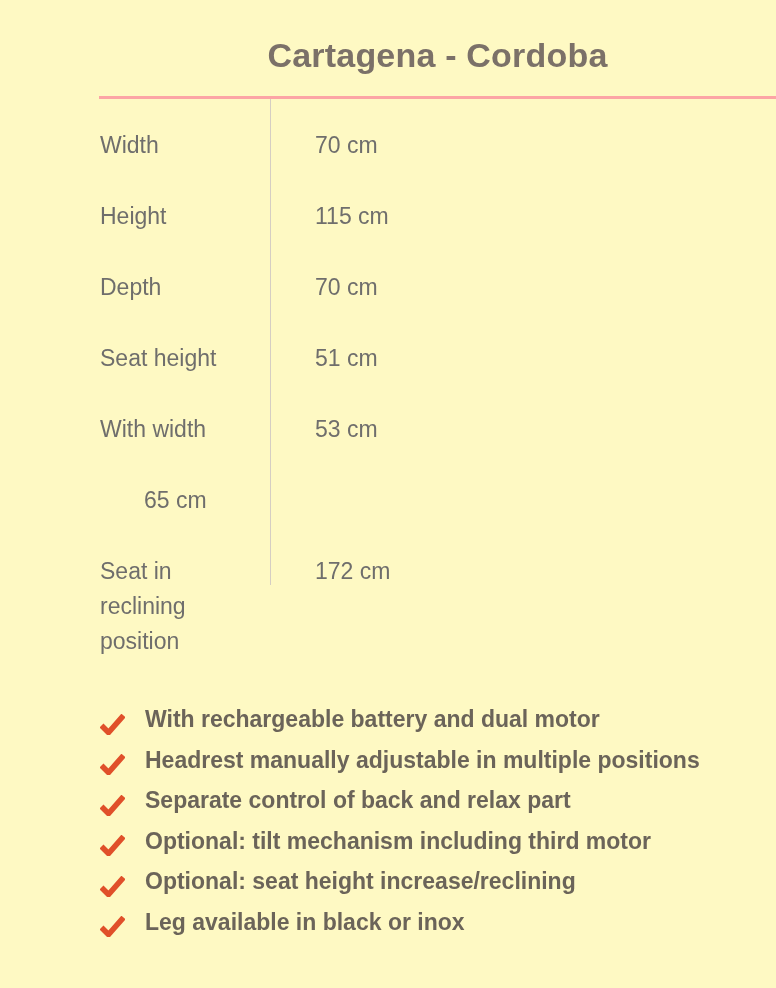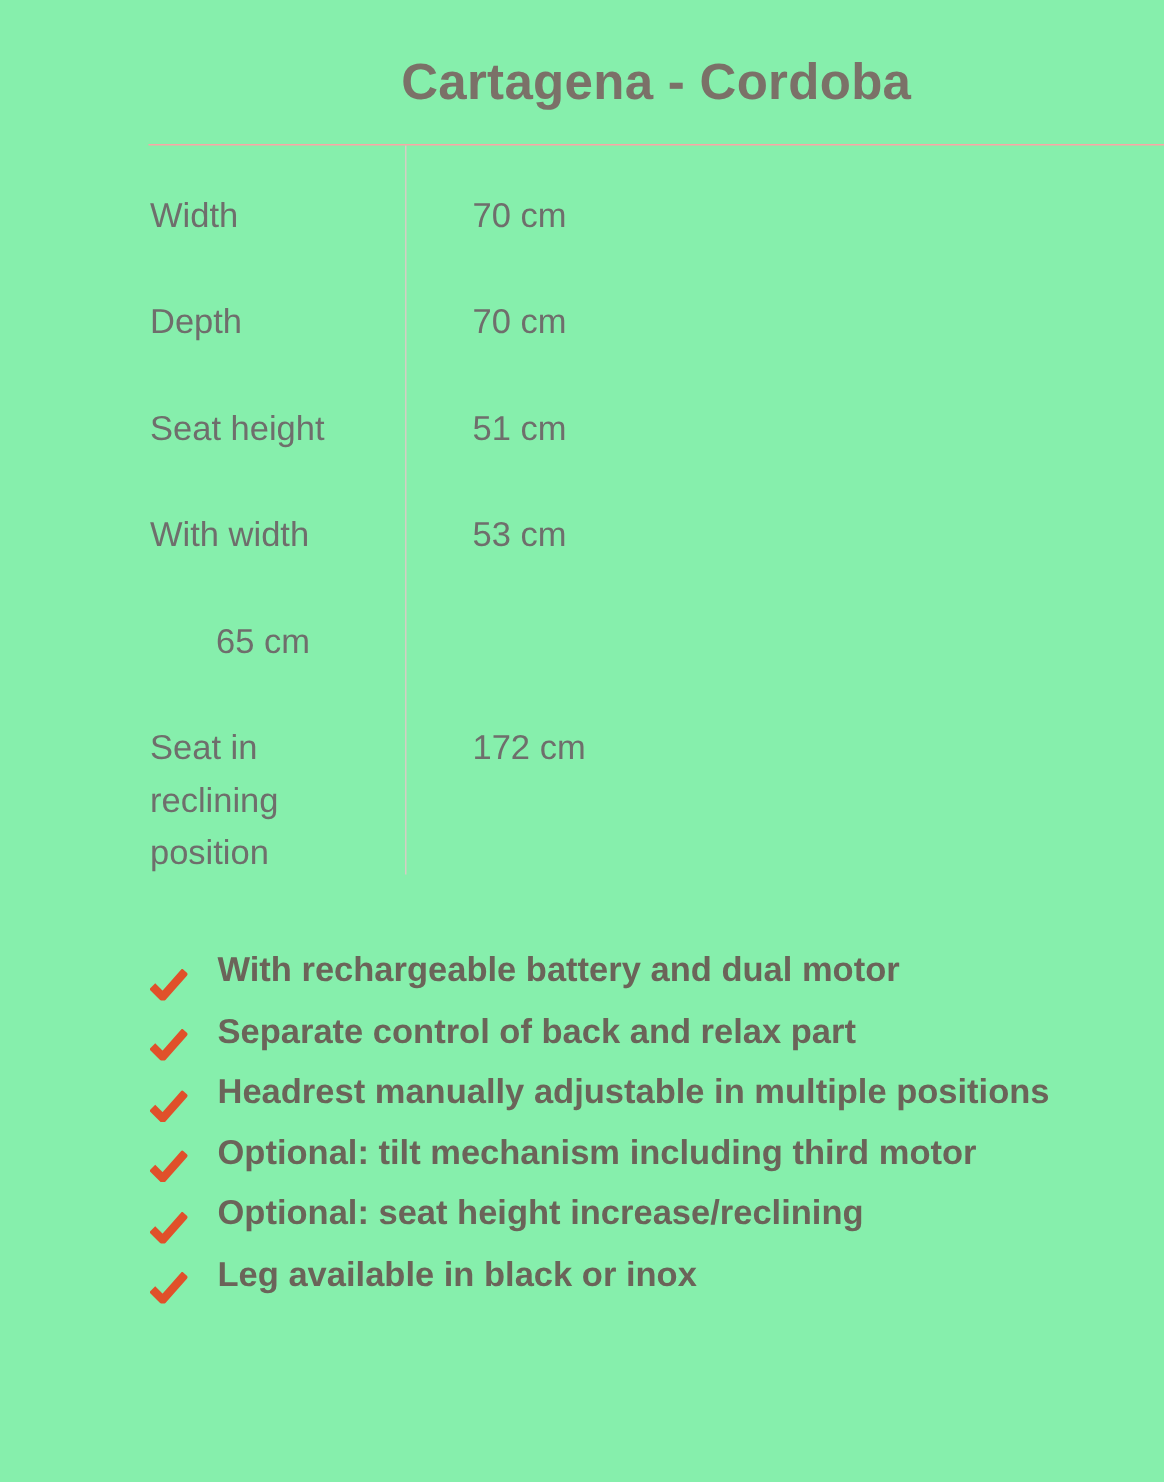--- a/index.html
+++ b/index.html
@@ -5,39 +5,39 @@
   html, body {
     margin: 0;
     padding: 0;
     background: #ffffff;
     font-family: "Liberation Sans", sans-serif;
   }
   .page {
     position: relative;
     width: 776px;
     height: 988px;
-    background: #86efac;
+    background: #fef9c3;
     overflow: hidden;
   }
   .container {
     margin-left: 99px;
     padding-top: 35px;
   }
   .title {
     margin: 0 0 20px 0;
     text-align: center;
     font-size: 34px;
     line-height: 41px;
     font-weight: bold;
     color: #7b7168;
     letter-spacing: 0.2px;
   }
   .spec-table {
     position: relative;
-    border-top: 1px solid #fca5a5;
+    border-top: 3px solid #fca5a5;
   }
   .v-divider {
     position: absolute;
     left: 171px;
     top: 0;
     width: 1px;
     height: 486px;
     background: #d5cec3;
   }
   .spec-row {
@@ -59,21 +59,21 @@
   .spec-value {
     padding-left: 45px;
   }
   .features {
     list-style: none;
     margin: 22px 0 0 0;
     padding: 0;
   }
   .feature-item {
     display: flex;
-    align-items: flex-end;
+    align-items: center;
     font-size: 23px;
     line-height: 40.5px;
     font-weight: bold;
     color: #6b6459;
   }
   .check-wrap {
     flex: 0 0 26px;
     width: 26px;
     margin-left: 1px;
     margin-right: 19px;
@@ -95,20 +95,24 @@
     <h1 class="title">Cartagena - Cordoba</h1>
 
     <div class="spec-table">
       <div class="v-divider"></div>
       <div id="spec-rows">
   <div class="spec-row">
     <div class="spec-label">Width</div>
     <div class="spec-value">70 cm</div>
   </div>
 
+  <div class="spec-row">
+    <div class="spec-label">Height</div>
+    <div class="spec-value">115 cm</div>
+  </div>
 
   <div class="spec-row">
     <div class="spec-label">Depth</div>
     <div class="spec-value">70 cm</div>
   </div>
 
   <div class="spec-row">
     <div class="spec-label">Seat height</div>
     <div class="spec-value">51 cm</div>
   </div>
@@ -138,30 +142,30 @@
     </span>
     <span class="feature-text">With rechargeable battery and dual motor</span>
   </li>
 
   <li class="feature-item">
     <span class="check-wrap">
       <svg width="25" height="21" viewBox="0 0 25 21" aria-hidden="true">
         <path d="M1.5 11.5 L8.5 18.5 L23.5 1.5" fill="none" stroke="#e0502a" stroke-width="5.6" stroke-linecap="butt" stroke-linejoin="miter"></path>
       </svg>
     </span>
-    <span class="feature-text">Separate control of back and relax part</span>
+    <span class="feature-text">Headrest manually adjustable in multiple positions</span>
   </li>
 
   <li class="feature-item">
     <span class="check-wrap">
       <svg width="25" height="21" viewBox="0 0 25 21" aria-hidden="true">
         <path d="M1.5 11.5 L8.5 18.5 L23.5 1.5" fill="none" stroke="#e0502a" stroke-width="5.6" stroke-linecap="butt" stroke-linejoin="miter"></path>
       </svg>
     </span>
-    <span class="feature-text">Headrest manually adjustable in multiple positions</span>
+    <span class="feature-text">Separate control of back and relax part</span>
   </li>
 
   <li class="feature-item">
     <span class="check-wrap">
       <svg width="25" height="21" viewBox="0 0 25 21" aria-hidden="true">
         <path d="M1.5 11.5 L8.5 18.5 L23.5 1.5" fill="none" stroke="#e0502a" stroke-width="5.6" stroke-linecap="butt" stroke-linejoin="miter"></path>
       </svg>
     </span>
     <span class="feature-text">Optional: tilt mechanism including third motor</span>
   </li>

